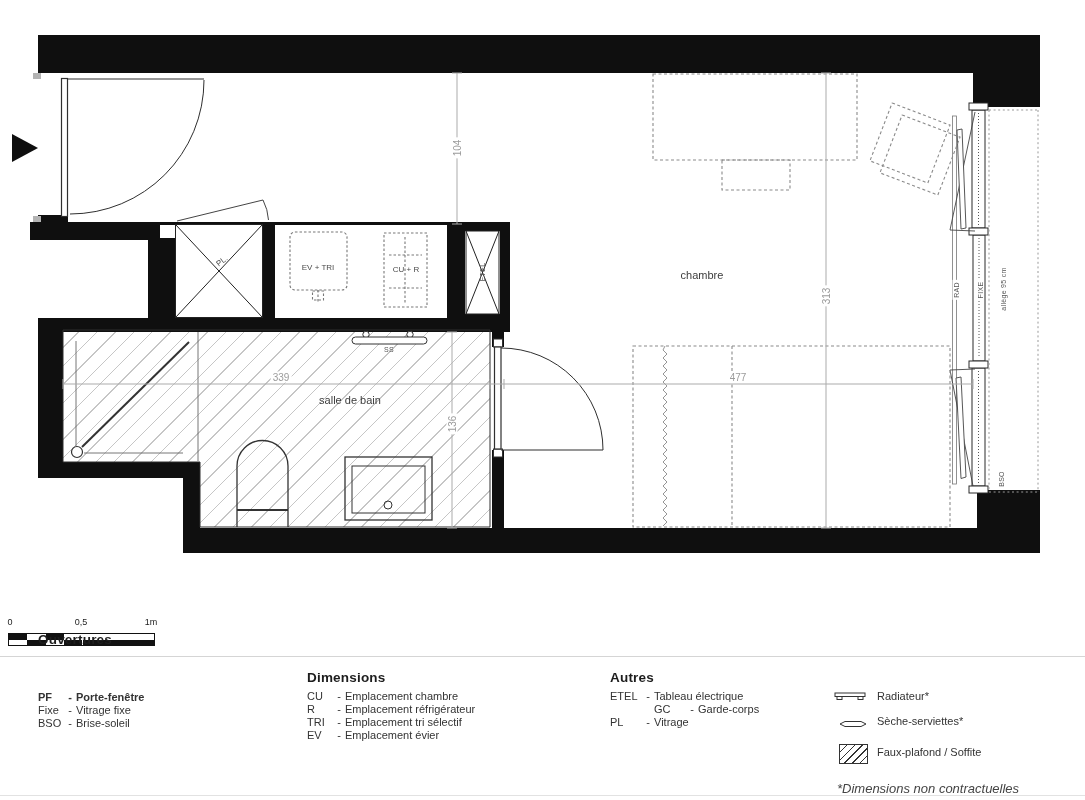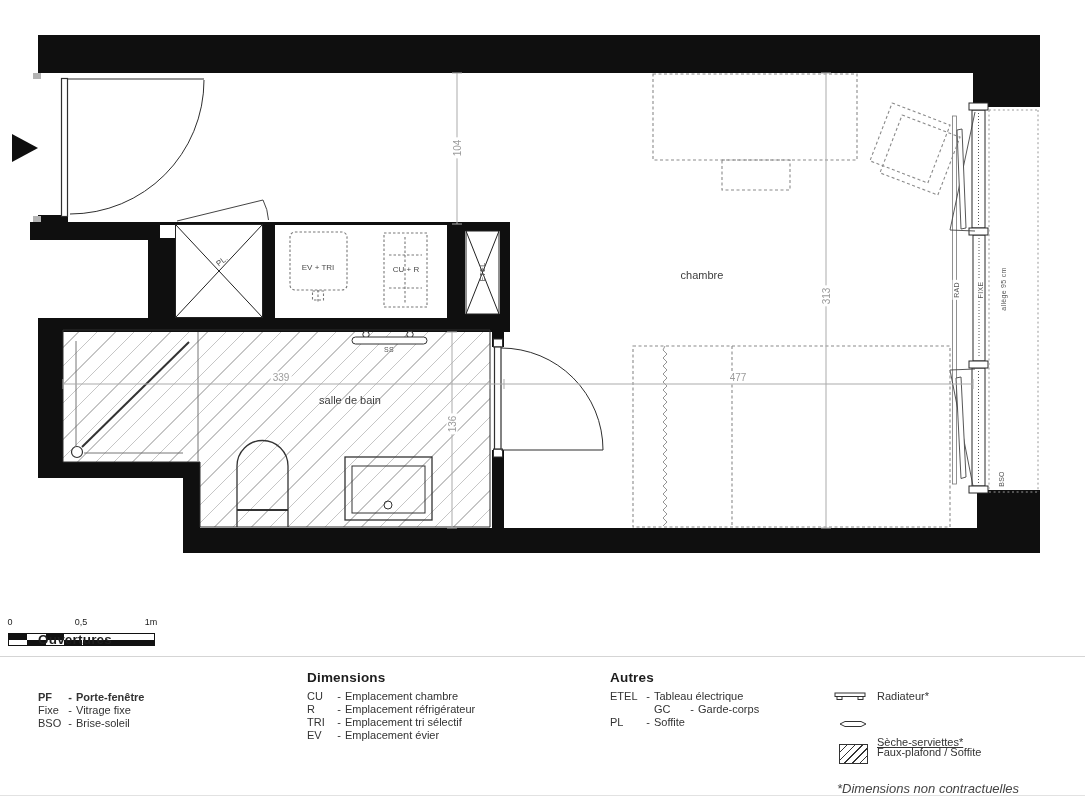--- a/index.html
+++ b/index.html
@@ -269,34 +269,34 @@
     <span>Tableau électrique</span>
   </div>
   <div class="lg-row c3" style="left:610px;top:703px;margin-left:44px;">
     <span class="lg-abbr">GC</span>
     <span class="lg-sep">-</span>
     <span>Garde-corps</span>
   </div>
   <div class="lg-row c3" style="left:610px;top:716px;">
     <span class="lg-abbr">PL</span>
     <span class="lg-sep">-</span>
-    <span>Soffite</span>
+    <span>Vitrage</span>
   </div>
 
   <svg style="left:834px;top:690px;" width="34" height="12">
     <rect x="1" y="3" width="30" height="3.5" stroke="#333" fill="none"></rect>
     <rect x="3" y="6.5" width="5" height="3" stroke="#333" fill="none"></rect>
     <rect x="24" y="6.5" width="5" height="3" stroke="#333" fill="none"></rect>
   </svg>
   <div class="sym-lbl" style="left:877px;top:690px;">Radiateur*</div>
 
   <svg style="left:838px;top:719px;" width="30" height="10">
     <polygon points="2,5 7,2.5 23,2.5 28,5 23,7.5 7,7.5" stroke="#333" fill="none"></polygon>
   </svg>
-  <div class="sym-lbl" style="left:877px;top:736px;text-decoration:underline;">Sèche-serviettes*</div>
+  <div class="sym-lbl" style="left:877px;top:715px;">Sèche-serviettes*</div>
 
   <div class="swatch hatch-dense" style="left:839px;top:744px;width:29px;height:20px;"></div>
   <div class="sym-lbl" style="left:877px;top:746px;">Faux-plafond / Soffite</div>
 
   <div class="footnote" style="left:837px;top:781px;">*Dimensions non contractuelles</div>
 
   <div class="divider" style="top:795px;background:#e2e2e2;"></div>
 </div>
 
 </body></html>

